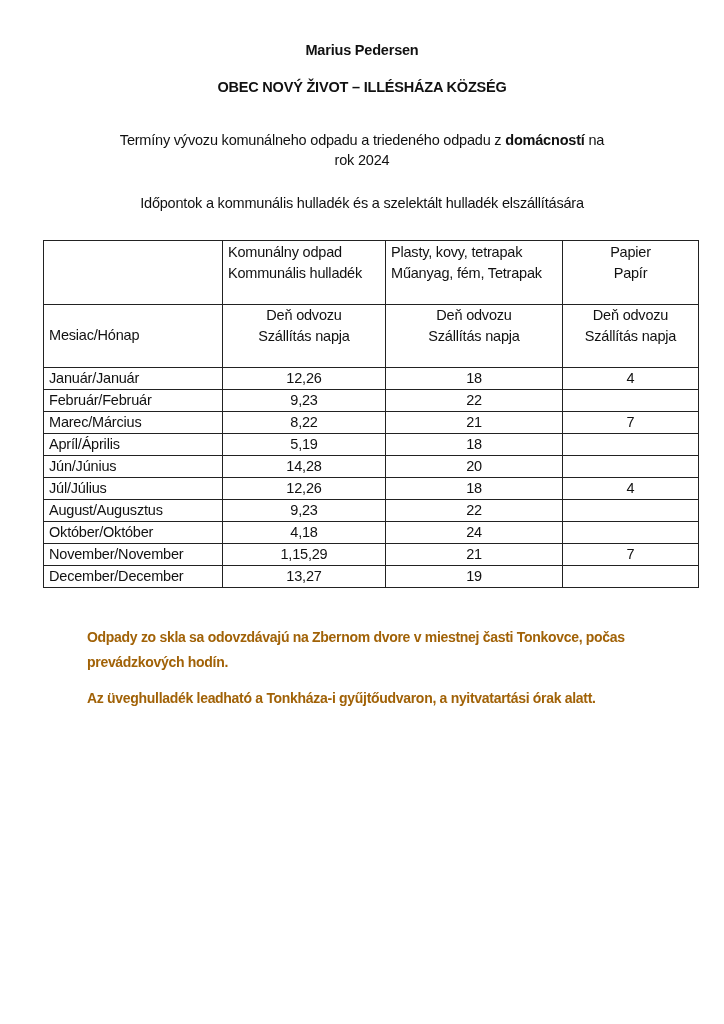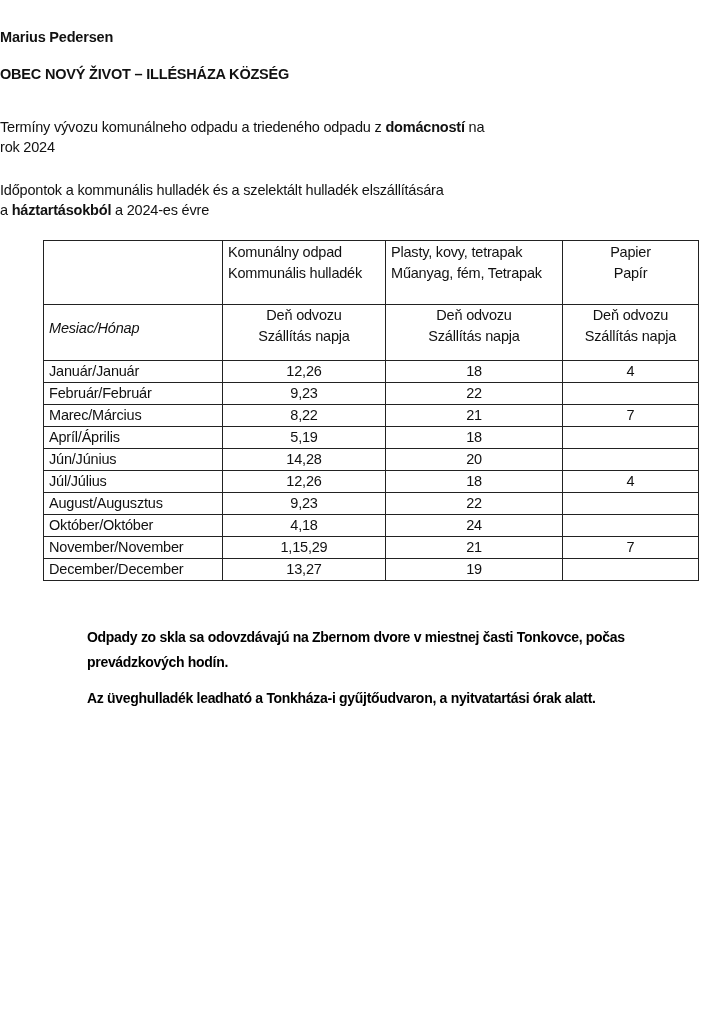--- a/index.html
+++ b/index.html
@@ -12,24 +12,25 @@
       height: 1024px;
       position: relative;
       overflow: hidden;
       font-family: "Liberation Sans", "DejaVu Sans", sans-serif;
       color: #111111;
     }
     .center-line {
       position: absolute;
       left: 0;
       width: 724px;
-      text-align: left;
+      text-align: center;
       font-size: 14.5px;
       line-height: 20px;
       letter-spacing: -0.2px;
+      margin-top: 13px;
     }
     .company { top: 27px; font-weight: bold; }
     .municipality { top: 64px; font-weight: bold; }
     .title-sk { top: 117px; }
     .title-hu { top: 180px; }
     .title-sk b, .title-hu b { font-weight: bold; }
 
     table.schedule {
       position: absolute;
       left: 43px;
@@ -46,31 +47,31 @@
       vertical-align: top;
       line-height: 21px;
       height: 20.5px;
       overflow: hidden;
       white-space: nowrap;
       margin-left: 48px;
     }
     table.schedule td.c { text-align: center; }
     table.schedule tr.hdr1 td { height: 62px; line-height: 21px; padding-top: 1px; }
     table.schedule tr.hdr2 td { height: 42px; line-height: 21px; }
-    table.schedule td.left-hdr { padding-top: 13px; font-style: italic; }
+    table.schedule td.left-hdr { padding-top: 20px; }
     col.c0 { width: 179px; }
     col.c1 { width: 163px; }
     col.c2 { width: 177px; }
     col.c3 { width: 136px; }
 
     .note {
       position: absolute;
       left: 87px;
       width: 560px;
-      color: #000000;
+      color: #a16207;
       font-weight: bold;
       font-size: 14px;
       line-height: 25px;
       letter-spacing: -0.3px;
     }
     .note1 { top: 625px; }
     .note2 { top: 686px; }
   </style>
 </head>
 <body>
@@ -78,21 +79,20 @@
 <div class="center-line company">Marius Pedersen</div>
 <div class="center-line municipality">OBEC NOVÝ ŽIVOT – ILLÉSHÁZA KÖZSÉG</div>
 
 <div class="center-line title-sk">
   <div><span>Termíny vývozu komunálneho odpadu a triedeného odpadu z </span><b>domácností</b><span> na</span></div>
   <div>rok 2024</div>
 </div>
 
 <div class="center-line title-hu">
   <div>Időpontok a kommunális hulladék és a szelektált hulladék elszállítására</div>
-  <div><span>a </span><b>háztartásokból</b><span> a 2024-es évre</span></div>
 </div>
 
 <table class="schedule">
   <colgroup>
     <col class="c0">
       <col class="c1">
       <col class="c2">
       <col class="c3">
   </colgroup>
   <tbody id="schedule-body">

